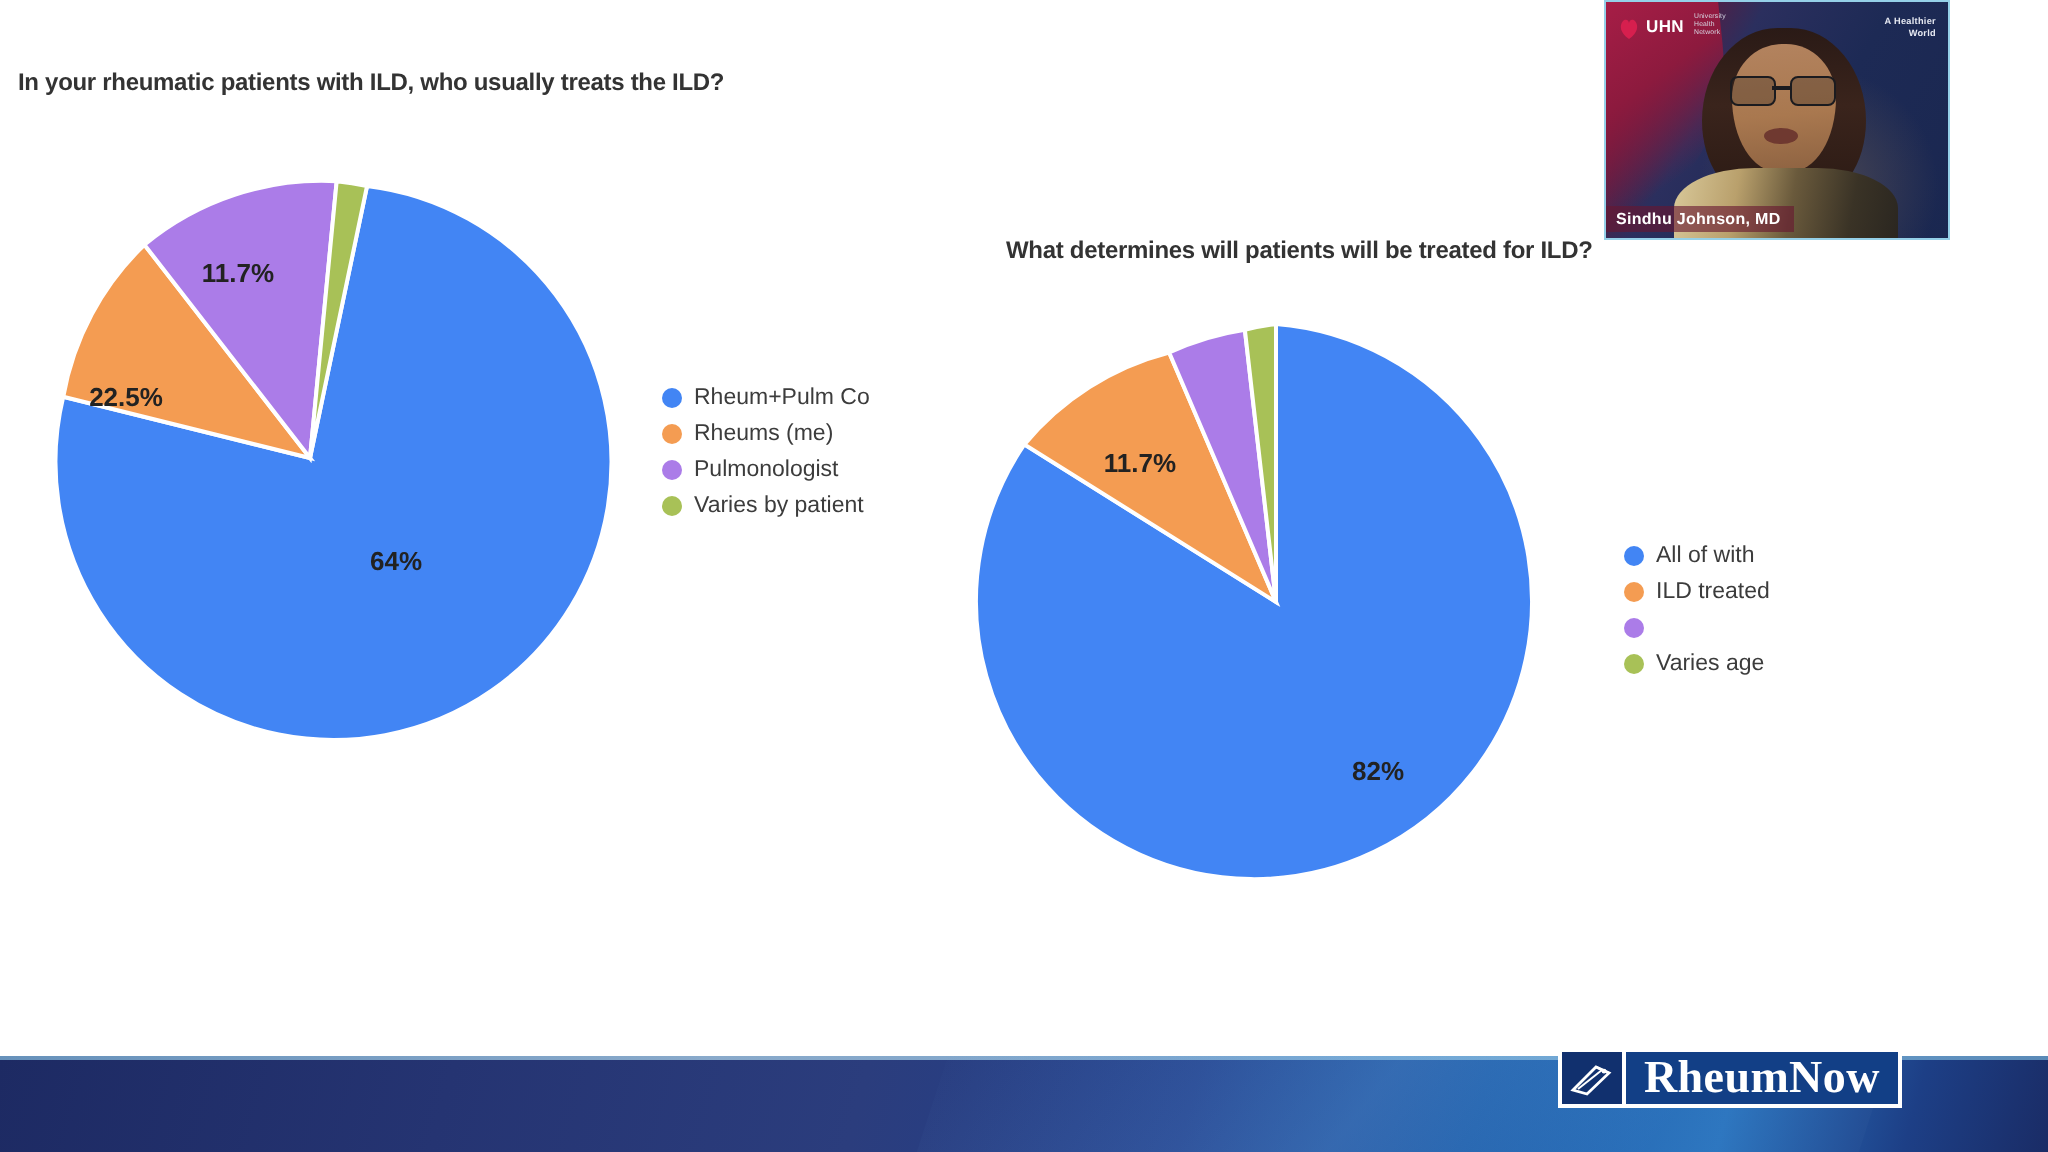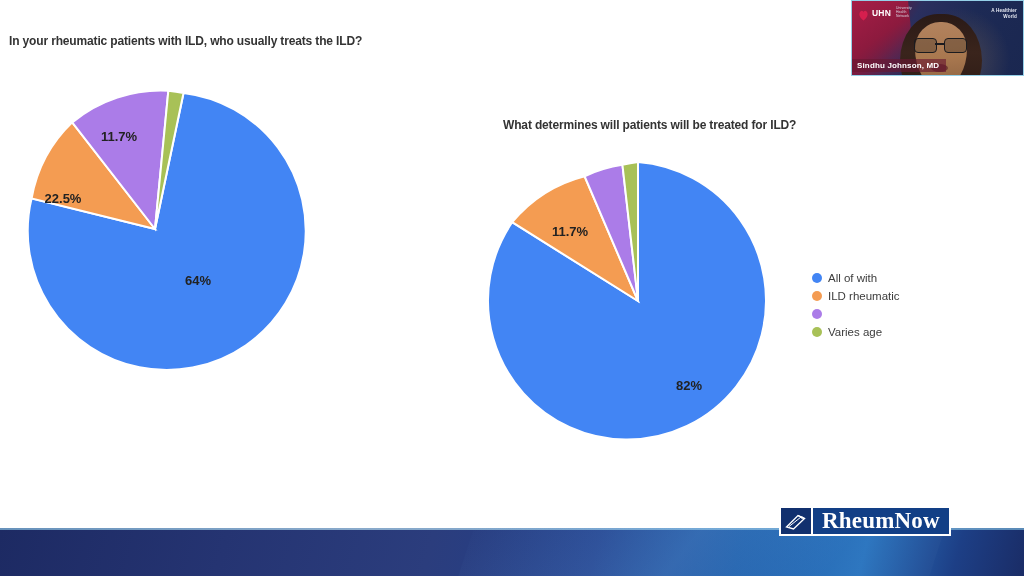--- a/index.html
+++ b/index.html
@@ -111,21 +111,21 @@
     width: 1024px;
     height: 2px;
     background: linear-gradient(90deg,#7fb4d8 0%, #a9cfe6 35%, #8fc0df 70%, #6fa8d0 100%);
     opacity: .75;
   }
 
   
   #rheumnow-logo {
     position: absolute;
     left: 779px;
-    top: 506px;
+    top: 524px;
     height: 30px;
     display: flex;
     align-items: stretch;
     border: 2px solid #ffffff;
     background: #123f86;
     box-sizing: border-box;
   }
   #rheumnow-mark {
     width: 30px;
     border-right: 2px solid #ffffff;
@@ -141,24 +141,24 @@
     color: #ffffff;
     line-height: 26px;
     padding: 0 9px 0 9px;
     letter-spacing: 0.2px;
     white-space: nowrap;
   }
 
   
   #video-tile {
     position: absolute;
-    left: 851px;
+    left: 802px;
     top: 0px;
     width: 173px;
-    height: 76px;
+    height: 120px;
     overflow: hidden;
     background: #7f1d1d;
   }
   #video-bg {
     position: absolute;
     inset: 0;
     background:
       radial-gradient(circle at 62% 78%, #4b4752 0%, rgba(75,71,82,0) 42%),
       linear-gradient(120deg, #7e1538 0%, #6a1536 14%, #2b2f5e 34%, #1d2a55 60%, #1a2750 100%);
   }
@@ -300,20 +300,38 @@
       <path fill="#AB7CE8" stroke="#ffffff" stroke-width="2" d="M 139 139 L 56.21 32.37 A 139 139 0 0 1 152.34 0.64 Z"></path>
 
       <path fill="#A8C157" stroke="#ffffff" stroke-width="2" d="M 139 139 L 152.34 0.64 A 139 139 0 0 1 167.52 3.01 Z"></path>
 
       <text class="slice-label" x="182" y="195" text-anchor="middle">64%</text>
       <text class="slice-label" x="47" y="113" text-anchor="middle">22.5%</text>
       <text class="slice-label" x="103" y="51" text-anchor="middle">11.7%</text>
     </svg>
   </div>
 
+  <div class="legend" id="legend-1">
+    <div class="legend-row">
+      <span class="legend-dot" style="background:#4285F4"></span>
+      <span class="legend-text">Rheum+Pulm Co</span>
+    </div>
+    <div class="legend-row">
+      <span class="legend-dot" style="background:#F49C52"></span>
+      <span class="legend-text">Rheums (me)</span>
+    </div>
+    <div class="legend-row">
+      <span class="legend-dot" style="background:#AB7CE8"></span>
+      <span class="legend-text">Pulmonologist</span>
+    </div>
+    <div class="legend-row">
+      <span class="legend-dot" style="background:#A8C157"></span>
+      <span class="legend-text">Varies by patient</span>
+    </div>
+  </div>
 
   <div class="chart-title" id="title-2">What determines will patients will be treated for ILD?</div>
 
   <div class="pie-wrap" id="pie-2-wrap">
     <svg class="pie-svg" viewBox="0 0 278 278">
 
       <path fill="#4285F4" stroke="#ffffff" stroke-width="2" d="M 139 139 L 139 0 A 139 139 0 1 1 13.19 60.21 Z"></path>
 
       <path fill="#F49C52" stroke="#ffffff" stroke-width="2" d="M 139 139 L 13.19 60.21 A 139 139 0 0 1 85.58 14.26 Z"></path>
 
@@ -326,21 +344,21 @@
     </svg>
   </div>
 
   <div class="legend" id="legend-2">
     <div class="legend-row">
       <span class="legend-dot" style="background:#4285F4"></span>
       <span class="legend-text">All of with</span>
     </div>
     <div class="legend-row">
       <span class="legend-dot" style="background:#F49C52"></span>
-      <span class="legend-text">ILD rheumatic</span>
+      <span class="legend-text">ILD treated</span>
     </div>
     <div class="legend-row">
       <span class="legend-dot" style="background:#AB7CE8"></span>
     </div>
     <div class="legend-row">
       <span class="legend-dot" style="background:#A8C157"></span>
       <span class="legend-text">Varies age</span>
     </div>
   </div>
 

